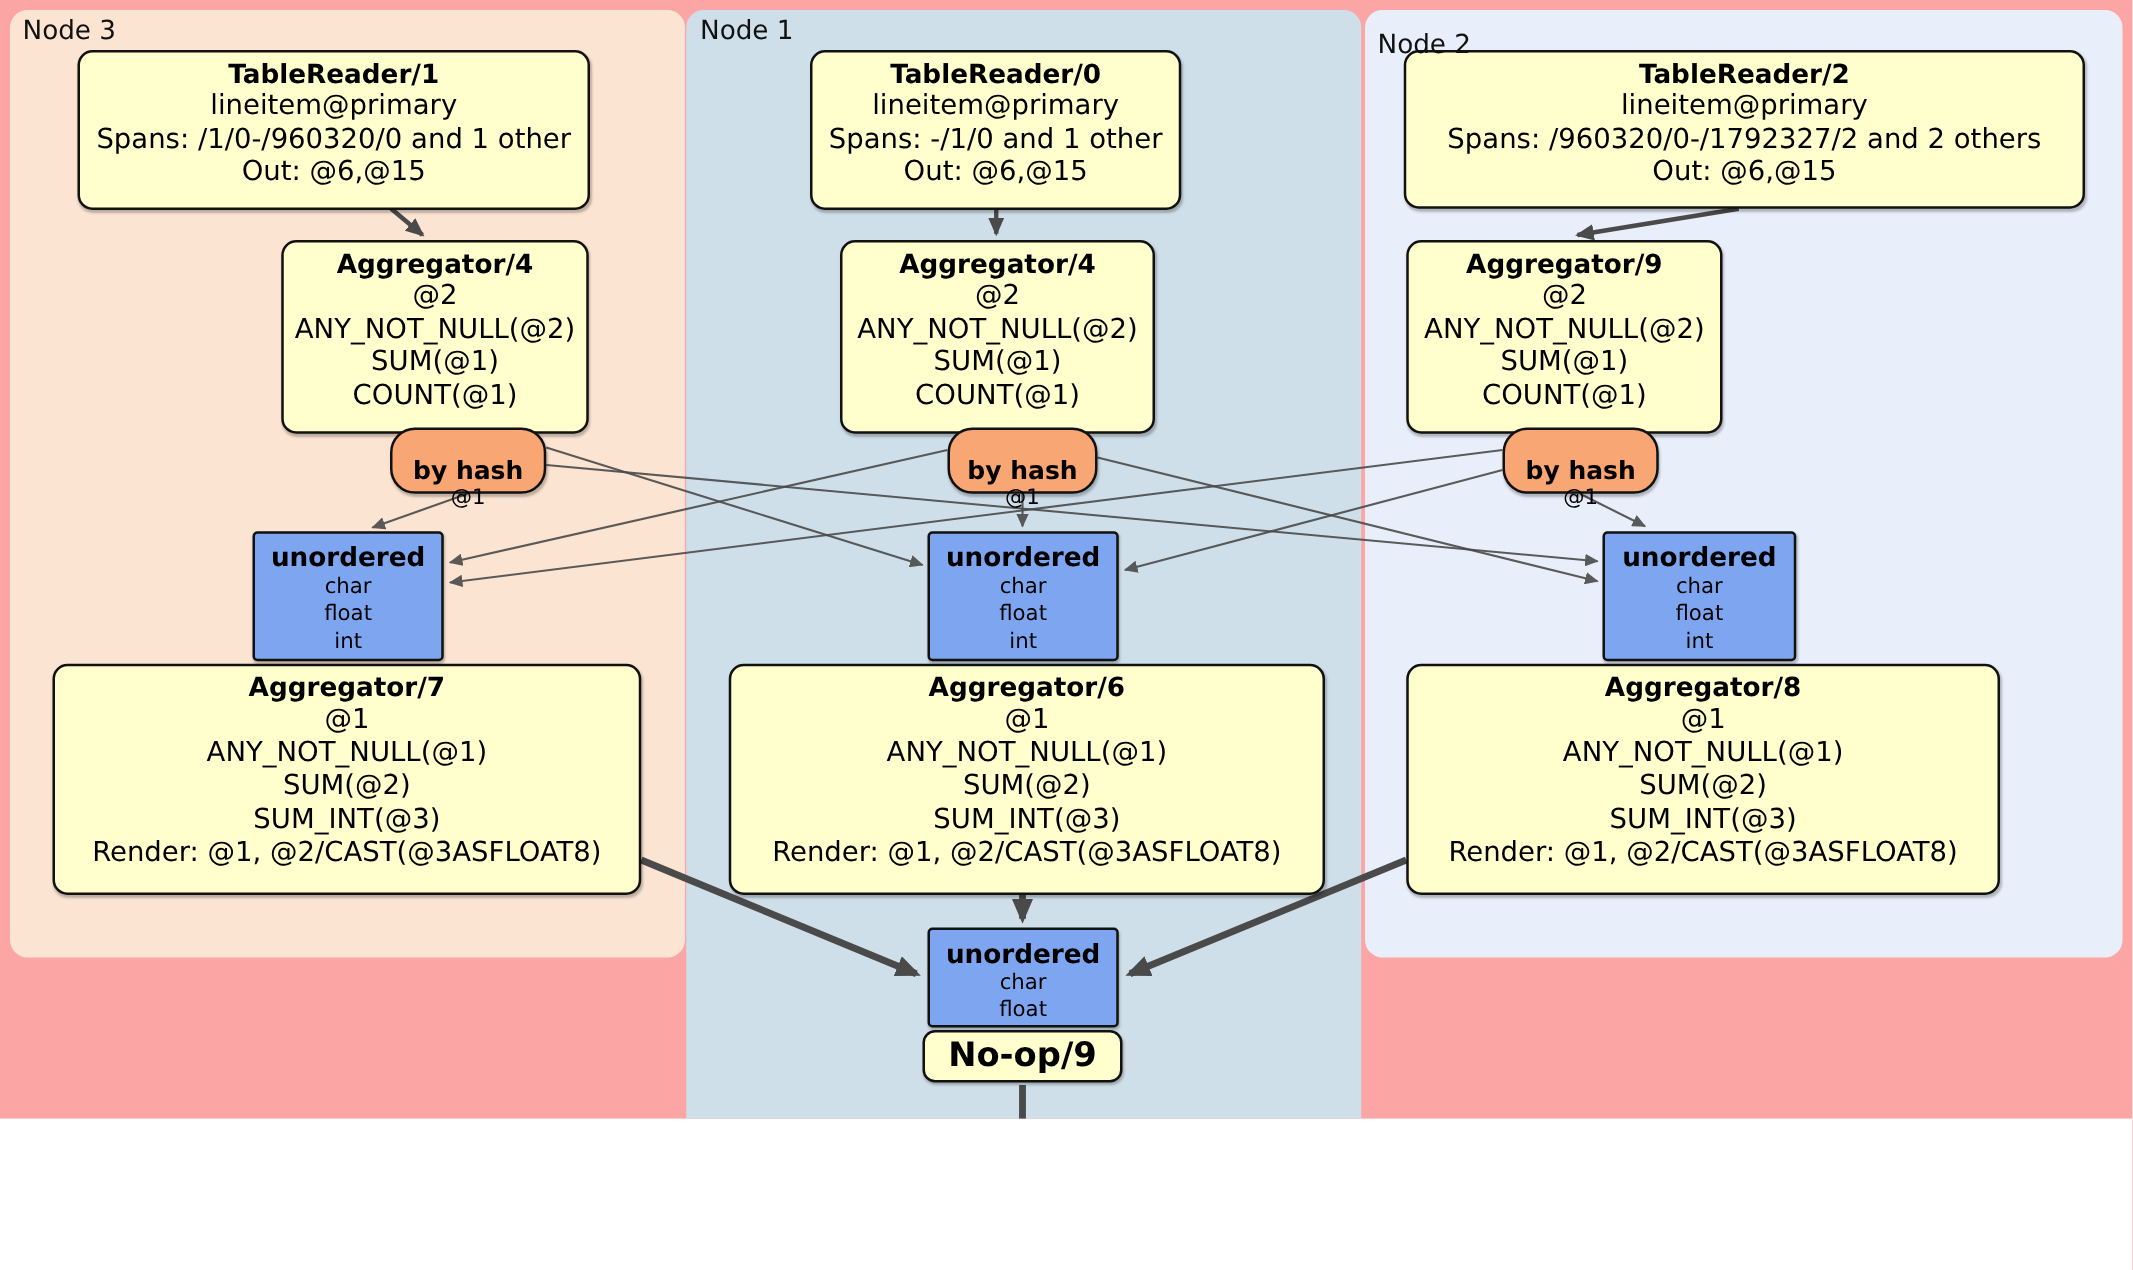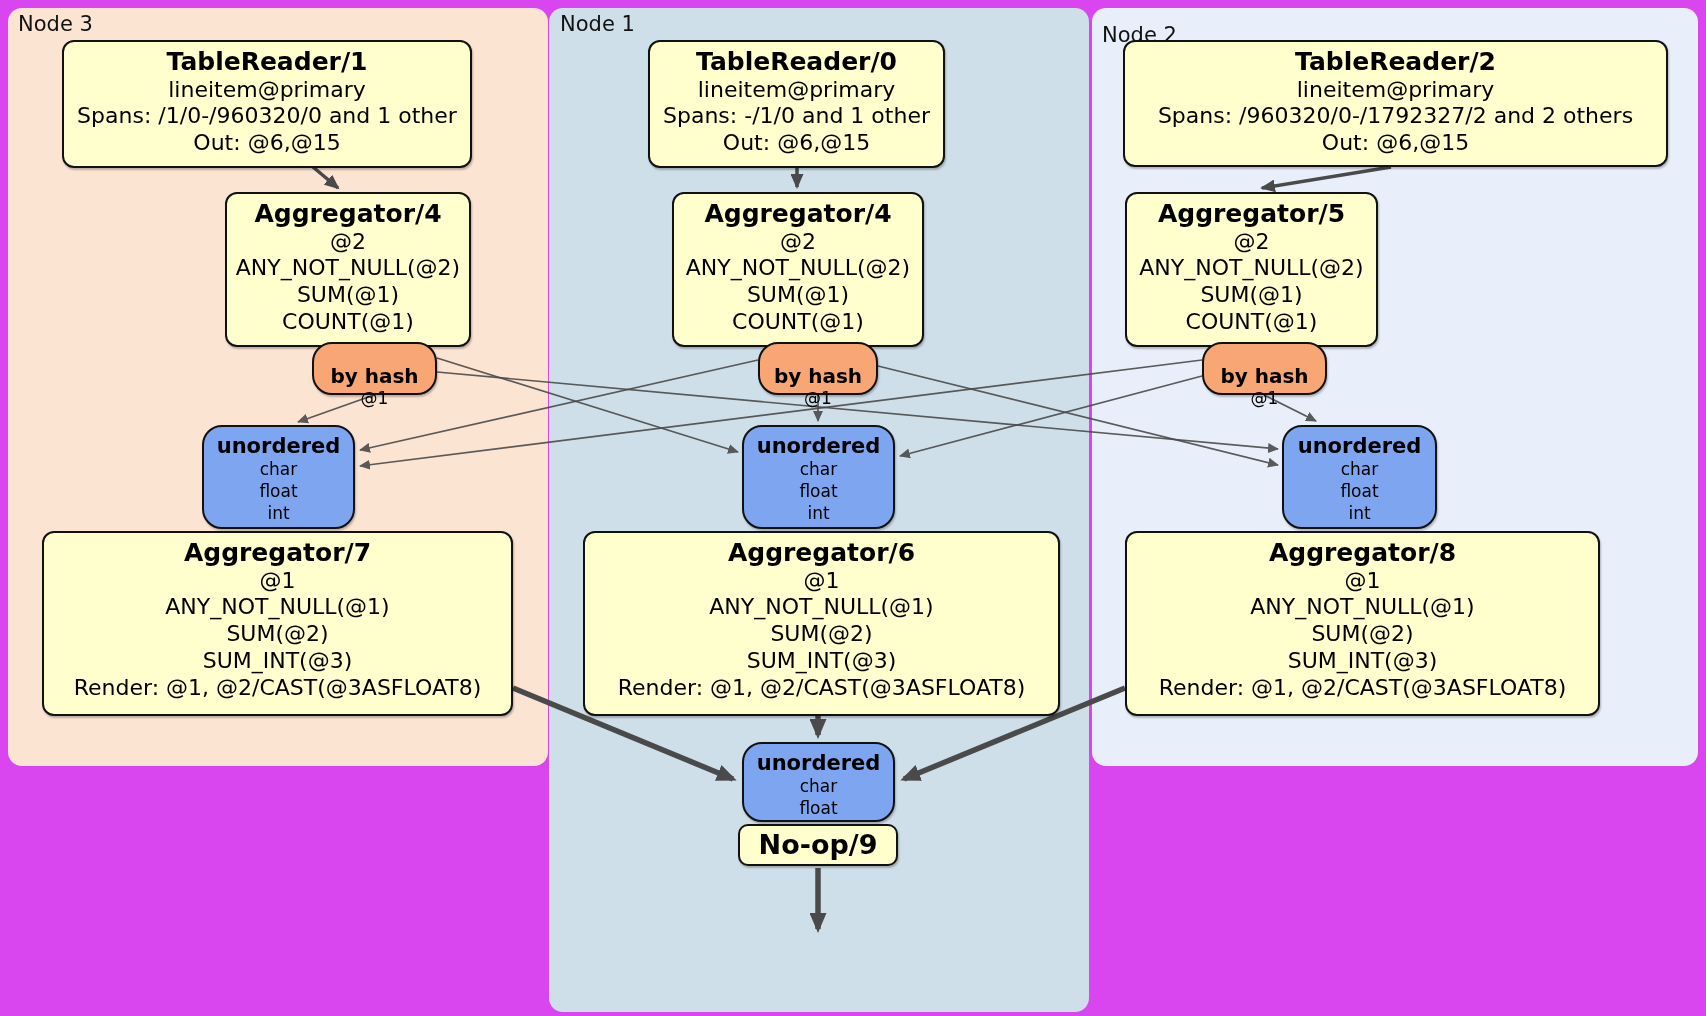--- a/index.html
+++ b/index.html
@@ -1,39 +1,39 @@
 <!DOCTYPE html>
 <html style="--operator-fill: #ffffce; --router-fill: #f7a674; --sync-fill: #7ea6f0; --node3-bg: #fce4d2; --node1-bg: #cfdfe9; --node2-bg: #e9effa; --edge: #4a4a4a;"><head>
 <meta charset="utf-8">
 <style>
   html,body{margin:0;padding:0;background:#ffffff;}
   #canvas{
-    position:relative;width:1706px;height:1016px;overflow:hidden;
+    position:relative;width:1706px;height:895px;overflow:hidden;
     font-family:"DejaVu Sans","Liberation Sans",sans-serif;color:#000;
-    background:#d946ef;
+    background:#fca5a5;
   }
   .region{position:absolute;border-radius:14px;z-index:0;}
   .region-label{position:absolute;z-index:3;font-size:21px;color:#111;}
   #edges{position:absolute;left:0;top:0;z-index:1;pointer-events:none;}
   .edge-thin{stroke:var(--edge,#4a4a4a);stroke-width:1.7;fill:none;opacity:.9;}
   .edge-medium{stroke:var(--edge,#4a4a4a);stroke-width:3.5;fill:none;}
   .edge-thick{stroke:var(--edge,#4a4a4a);stroke-width:5.5;fill:none;}
   .ah{fill:var(--edge,#4a4a4a);}
   .box{
     position:absolute;z-index:2;border:2px solid #111;border-radius:12px;
     display:flex;flex-direction:column;align-items:center;justify-content:flex-start;
     text-align:center;box-shadow:1px 2px 2px rgba(0,0,0,0.25);box-sizing:border-box;
   }
   .op{background:var(--operator-fill,#ffffce);padding-top:5px;}
-  .op-title{font-weight:bold;font-size:25px;line-height:1.18;white-space:nowrap;}
+  .op-title{font-weight:bold;font-size:21px;line-height:1.18;white-space:nowrap;}
   .op-line{font-size:22px;line-height:1.22;white-space:nowrap;}
   .router{background:var(--router-fill,#f7a674);border-radius:20px;padding-top:21px;}
   .router .r-title{font-weight:bold;font-size:20px;line-height:1.15;}
   .router .r-key{font-size:17px;line-height:1.2;}
-  .sync{background:var(--sync-fill,#7ea6f0);border-radius:20px;padding-top:7px;}
+  .sync{background:var(--sync-fill,#7ea6f0);border-radius:4px;padding-top:7px;}
   .sync .s-title{font-weight:bold;font-size:21px;line-height:1.15;}
   .sync .s-line{font-size:17px;line-height:1.3;}
   .mini{background:var(--operator-fill,#ffffce);justify-content:center;border-radius:10px;}
   .mini .op-title{font-size:27px;}
 </style>
 </head>
 <body>
 
 <div id="canvas">
 
@@ -139,21 +139,21 @@
     <div class="op-line">Render: @1, @2/CAST(@3ASFLOAT8)</div>
   </div>
 
   <div class="box op" style="left:1123px;top:40px;width:545px;height:127px;text-align:center;">
     <div class="op-title">TableReader/2</div>
     <div class="op-line">lineitem@primary</div>
     <div class="op-line">Spans: /960320/0-/1792327/2 and 2 others</div>
     <div class="op-line">Out: @6,@15</div>
   </div>
   <div class="box op" style="left:1125px;top:192px;width:253px;height:155px;">
-    <div class="op-title">Aggregator/5</div>
+    <div class="op-title">Aggregator/9</div>
     <div class="op-line">@2</div>
     <div class="op-line">ANY_NOT_NULL(@2)</div>
     <div class="op-line">SUM(@1)</div>
     <div class="op-line">COUNT(@1)</div>
   </div>
   <div class="box router" style="left:1202px;top:342px;width:125px;height:53px;">
     <div class="r-title">by hash</div>
     <div class="r-key">@1</div>
   </div>
   <div class="box sync" style="left:1282px;top:425px;width:155px;height:104px;">

